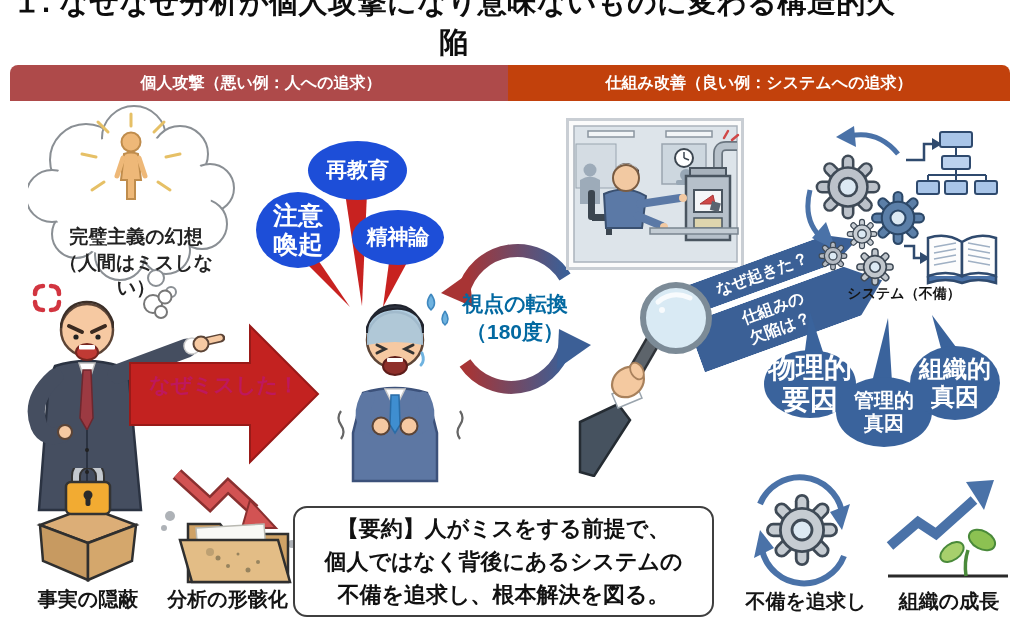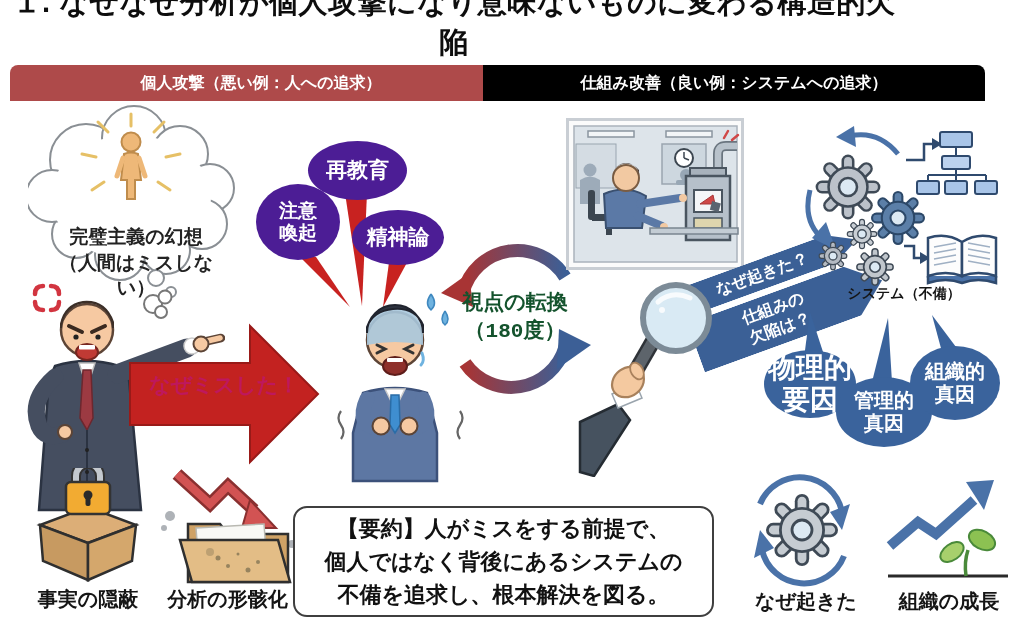--- a/index.html
+++ b/index.html
@@ -4,36 +4,36 @@
 <style>
   html,body{margin:0;padding:0;background:#fff;}
   body{width:1024px;height:637px;position:relative;overflow:hidden;
        font-family:"Liberation Sans","DejaVu Sans",sans-serif;}
   .abs{position:absolute;}
   .pre{white-space:pre-line;}
   .ctr{display:flex;align-items:center;justify-content:center;text-align:center;}
   #title{left:0;top:8;width:908px;height:46px;font-size:29px;font-weight:bold;color:#0d0d0d;letter-spacing:.5px;}
   .hdr{top:65px;width:502px;height:36px;color:#fff;font-size:16px;font-weight:bold;}
   #hdr-left{left:10px;background:#ae4a4a;border-top-left-radius:8px;}
-  #hdr-right{left:483px;background:#000000;border-top-right-radius:8px;}
+  #hdr-right{left:508px;background:#c2410c;border-top-right-radius:8px;}
   #panel-left{left:10px;background:#f7d9d7;border-bottom-left-radius:8px;}
   #panel-right{left:512px;background:#dce9f3;border-bottom-right-radius:8px;}
   .bub-red,.bub-blue{border-radius:50%;color:#fff;font-weight:bold;line-height:1.15;}
-  .bub-red{background:#4c1d95;}
+  .bub-red{background:#1d4ed8;}
   .bub-blue{background:#3a639c;}
   .caption{font-size:20px;font-weight:bold;color:#151515;}
   .banner{background:#3b6096;color:#fff;font-weight:bold;
           clip-path:polygon(0 0,84% 0,100% 50%,84% 100%,0 100%);
           transform:rotate(-20deg);transform-origin:left center;
           display:flex;align-items:center;justify-content:center;text-align:center;}
   #summary-box{left:293px;top:506px;width:417px;height:107px;background:#fff;
                border:2.5px solid #3f3f3f;border-radius:14px;
                font-size:22px;font-weight:bold;line-height:1.5;color:#111;}
   #thought-text{left:46px;top:327px;width:180px;font-size:19px;font-weight:bold;line-height:1.35;color:#222;}
-  #pivot-text{left:437px;top:290px;width:156px;font-size:21px;font-weight:bold;line-height:1.35;color:#14532d;font-family:Liberation Mono, monospace;}
+  #pivot-text{left:437px;top:290px;width:156px;font-size:21px;font-weight:bold;line-height:1.35;color:#0369a1;}
   #system-label{left:812px;top:285px;width:184px;font-size:14px;}
   svg{display:block;}
 </style>
 </head>
 <body>
 
 <svg width="0" height="0" style="position:absolute">
   <defs>
     <g id="teeth8">
       <line x1="0" y1="-22" x2="0" y2="-36"></line>
@@ -94,21 +94,21 @@
 （人間はミスしない）</div>
 
 <svg class="abs" style="left:250px;top:185px" width="220" height="130" viewBox="0 0 220 130">
   <g fill="#c82220">
     <polygon points="46,68 66,72 100,122"></polygon>
     <polygon points="95,8 117,8 112,121"></polygon>
     <polygon points="140,70 160,72 133,122"></polygon>
   </g>
 </svg>
 
-<div class="abs ctr pre bub-red" style="left:256px;top:184px;width:84px;height:76px;font-size:19px">注意
+<div class="abs ctr pre bub-red" style="left:256px;top:192px;width:84px;height:76px;font-size:25px">注意
 喚起</div>
 <div class="abs ctr bub-red" style="left:308px;top:141px;width:99px;height:59px;font-size:21px">再教育</div>
 <div class="abs ctr bub-red" style="left:352px;top:210px;width:92px;height:55px;font-size:21px">精神論</div>
 
 <svg class="abs" style="left:25px;top:282px" width="200" height="230" viewBox="0 0 200 230">
   <g transform="translate(22,16)" stroke="#d23540" stroke-width="4.5" fill="none" stroke-linecap="round">
     <path d="M-12,-4 Q-12,-12 -4,-12"></path>
       <path d="M4,-12 Q12,-12 12,-4"></path>
     <path d="M12,4 Q12,12 4,12"></path>
       <path d="M-4,12 Q-12,12 -12,4"></path>
@@ -340,36 +340,36 @@
   <g fill="#3a639c">
     <polygon points="44,56 64,53 50,10"></polygon>
     <polygon points="112,80 132,80 128,16"></polygon>
     <polygon points="182,50 202,53 172,13"></polygon>
   </g>
 </svg>
 <div class="abs ctr pre bub-blue" style="left:764px;top:350px;width:92px;height:68px;font-size:28px">物理的
 要因</div>
 <div class="abs ctr pre bub-blue" style="left:836px;top:377px;width:96px;height:70px;font-size:20px">管理的
 真因</div>
-<div class="abs ctr pre bub-blue" style="left:910px;top:346px;width:90px;height:74px;font-size:20px">組織的
+<div class="abs ctr pre bub-blue" style="left:910px;top:346px;width:90px;height:74px;font-size:24px">組織的
 真因</div>
 
 <svg class="abs" style="left:744px;top:474px" width="116" height="114" viewBox="0 0 116 114">
   <path d="M16,30 A43,43 0 0 1 98,38" fill="none" stroke="#4a72a8" stroke-width="6"></path>
   <polygon points="106,30 98,56 86,38" fill="#4a72a8"></polygon>
   <path d="M100,82 A43,43 0 0 1 18,76" fill="none" stroke="#4a72a8" stroke-width="6"></path>
   <polygon points="10,84 16,56 30,74" fill="#4a72a8"></polygon>
   <g transform="translate(58,56) scale(0.8)">
     <use href="#teeth8" stroke="#3f4a56" stroke-width="18" stroke-linecap="round"></use>
     <use href="#teeth8" stroke="#c6ccd2" stroke-width="11" stroke-linecap="round"></use>
     <circle r="27" fill="#c6ccd2" stroke="#3f4a56" stroke-width="3.5"></circle>
     <circle r="12.5" fill="#dce9f3" stroke="#3f4a56" stroke-width="3.5"></circle>
   </g>
 </svg>
-<div class="abs ctr caption" style="left:732px;top:588px;width:148px">なぜ起きた</div>
+<div class="abs ctr caption" style="left:732px;top:588px;width:148px">不備を追求し</div>
 
 <svg class="abs" style="left:882px;top:478px" width="132" height="106" viewBox="0 0 132 106">
   <polyline points="8,68 36,44 54,56 92,22" fill="none" stroke="#4a72a8" stroke-width="10"></polyline>
   <polygon points="84,4 112,2 102,32" fill="#4a72a8"></polygon>
   <line x1="6" y1="98" x2="126" y2="98" stroke="#2a2a2a" stroke-width="3"></line>
   <g>
     <path d="M84,98 Q82,84 86,72" fill="none" stroke="#4a8a3a" stroke-width="3.5"></path>
     <ellipse cx="70" cy="74" rx="13" ry="8" transform="rotate(-35 70 74)" fill="#a7d06c" stroke="#4a8a3a" stroke-width="2"></ellipse>
     <ellipse cx="100" cy="62" rx="14" ry="9" transform="rotate(28 100 62)" fill="#8cc152" stroke="#4a8a3a" stroke-width="2"></ellipse>
   </g>

